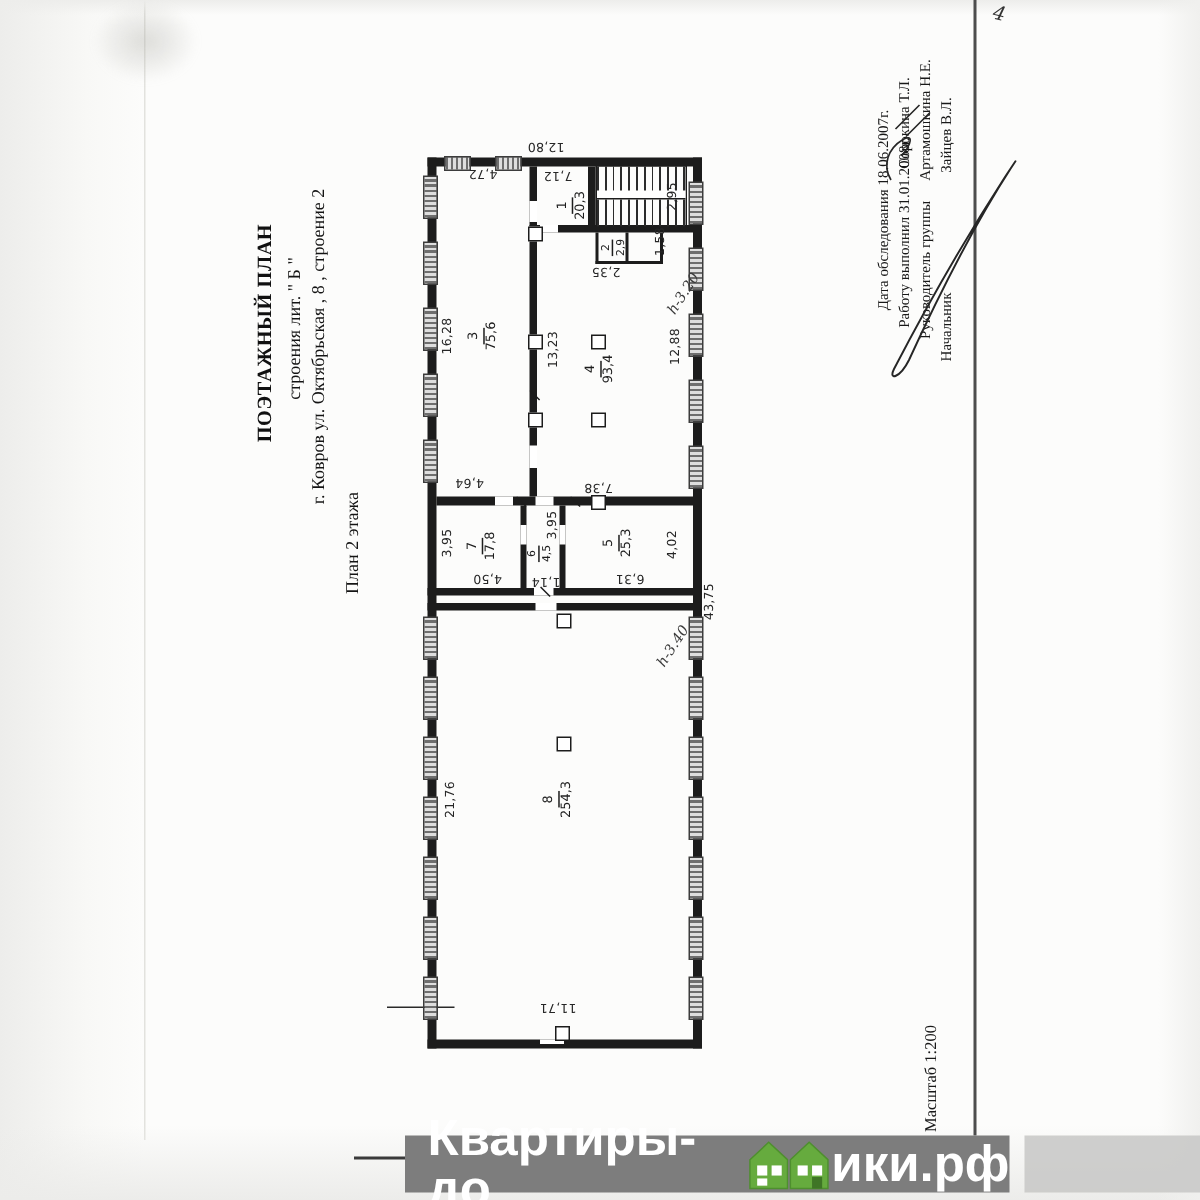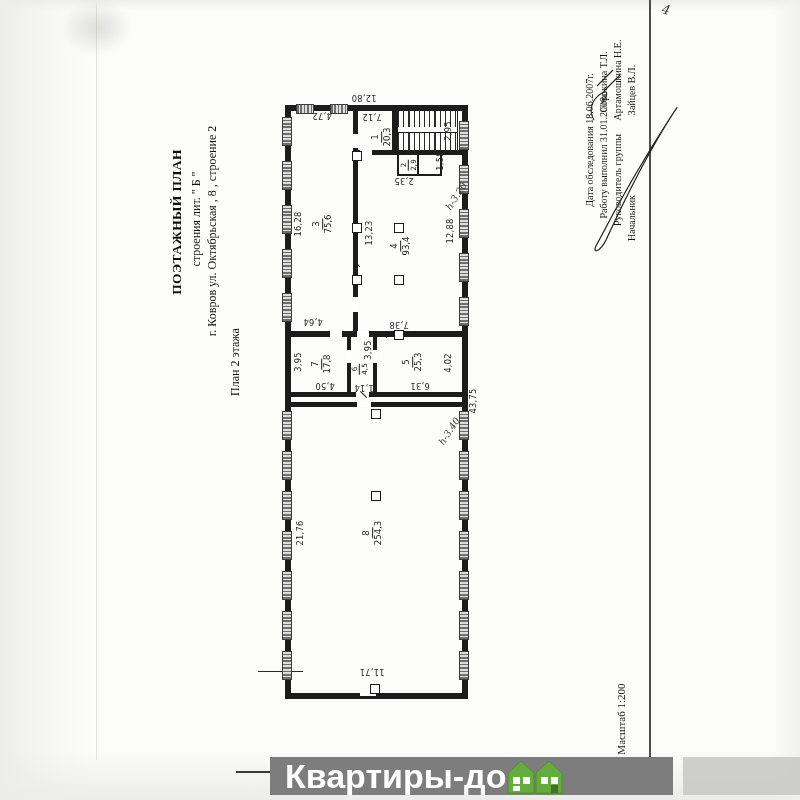--- a/index.html
+++ b/index.html
@@ -224,14 +224,15 @@
   <svg width="56" height="36" viewBox="0 0 56 36">
     <path d="M1 15 L14 3 L27 15 V35 H1 Z" fill="#66ab3e" stroke="#4e8f2e" stroke-width="1"></path>
     <path d="M29 15 L42 3 L55 15 V35 H29 Z" fill="#66ab3e" stroke="#4e8f2e" stroke-width="1"></path>
     <rect x="6" y="19" width="7" height="7" fill="#ffffff"></rect>
     <rect x="16" y="19" width="7" height="7" fill="#ffffff"></rect>
     <rect x="6" y="28" width="7" height="5" fill="#ffffff"></rect>
     <rect x="34" y="19" width="7" height="7" fill="#ffffff"></rect>
     <rect x="44" y="19" width="7" height="7" fill="#ffffff"></rect>
     <rect x="44" y="27" width="7" height="8" fill="#3f7526"></rect>
   </svg>
+  <span class="wm-txt">ики.рф</span>
 </div>
 <div id="wm-bar-light"></div>
 
 </body></html>

